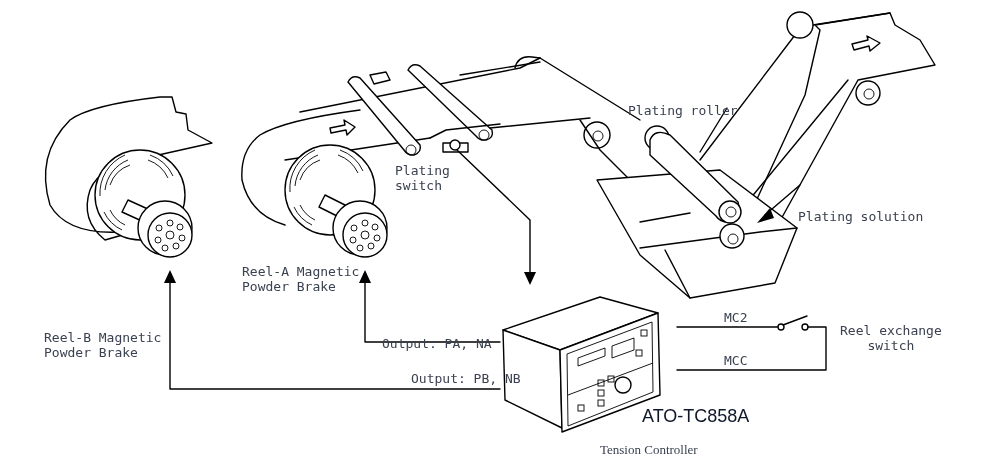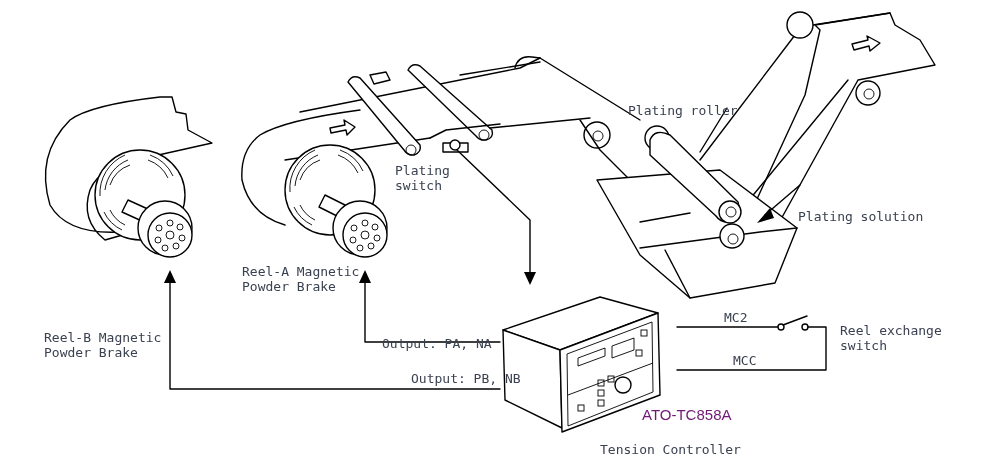--- a/index.html
+++ b/index.html
@@ -12,22 +12,22 @@
       position: absolute;
       font-family: "DejaVu Sans Mono", "Liberation Mono", monospace;
       font-size: 13px;
       color: #3a4150;
       line-height: 15px;
       white-space: pre;
     }
     .model {
       position: absolute;
       font-family: "Liberation Sans", "DejaVu Sans", sans-serif;
-      font-size: 15px;
-      color: #701a75;
+      font-size: 18px;
+      color: #0f172a;
       white-space: pre;
     }
   </style>
 </head>
 <body>
 
 <svg id="diagram" viewBox="0 0 1000 463" xmlns="http://www.w3.org/2000/svg">
 
   <g>
     <path class="wf" d="M160,97 L172,97 L176,112 L186,114 L188,130 L212,143 L145,158 Q100,165 90,190 Q80,220 105,240 L140,230 Q70,240 50,205 Q35,155 70,120 Q90,105 160,97 Z"></path>
@@ -177,20 +177,20 @@
 <div class="label" style="left:628px; top:103px;">Plating roller</div>
 
 <div class="label" style="left:798px; top:177px;margin-top:32px;">Plating solution</div>
 
 <div class="label" style="left:382px; top:336px;">Output: PA, NA</div>
 
 <div class="label" style="left:382px; top:371px;margin-left:29px;">Output: PB, NB</div>
 
 <div class="label" style="left:724px; top:310px;">MC2</div>
 
-<div class="label" style="left:724px; top:353px;margin-left:9px;">MCC</div>
+<div class="label" style="left:724px; top:353px;">MCC</div>
 
-<div class="label" style="left:840px; top:323px;"><span>Reel exchange</span>
+<div class="label" style="left:840px; top:323px;text-align:center;"><span>Reel exchange</span>
 <span>switch</span></div>
 
 <div class="model" style="left:642px; top:406px;">ATO-TC858A</div>
 
-<div class="label" style="left:600px; top:442px;">Tension Controller</div>
+<div class="label" style="left:600px; top:442px;font-family:Liberation Serif, serif;">Tension Controller</div>
 
 </body></html>

